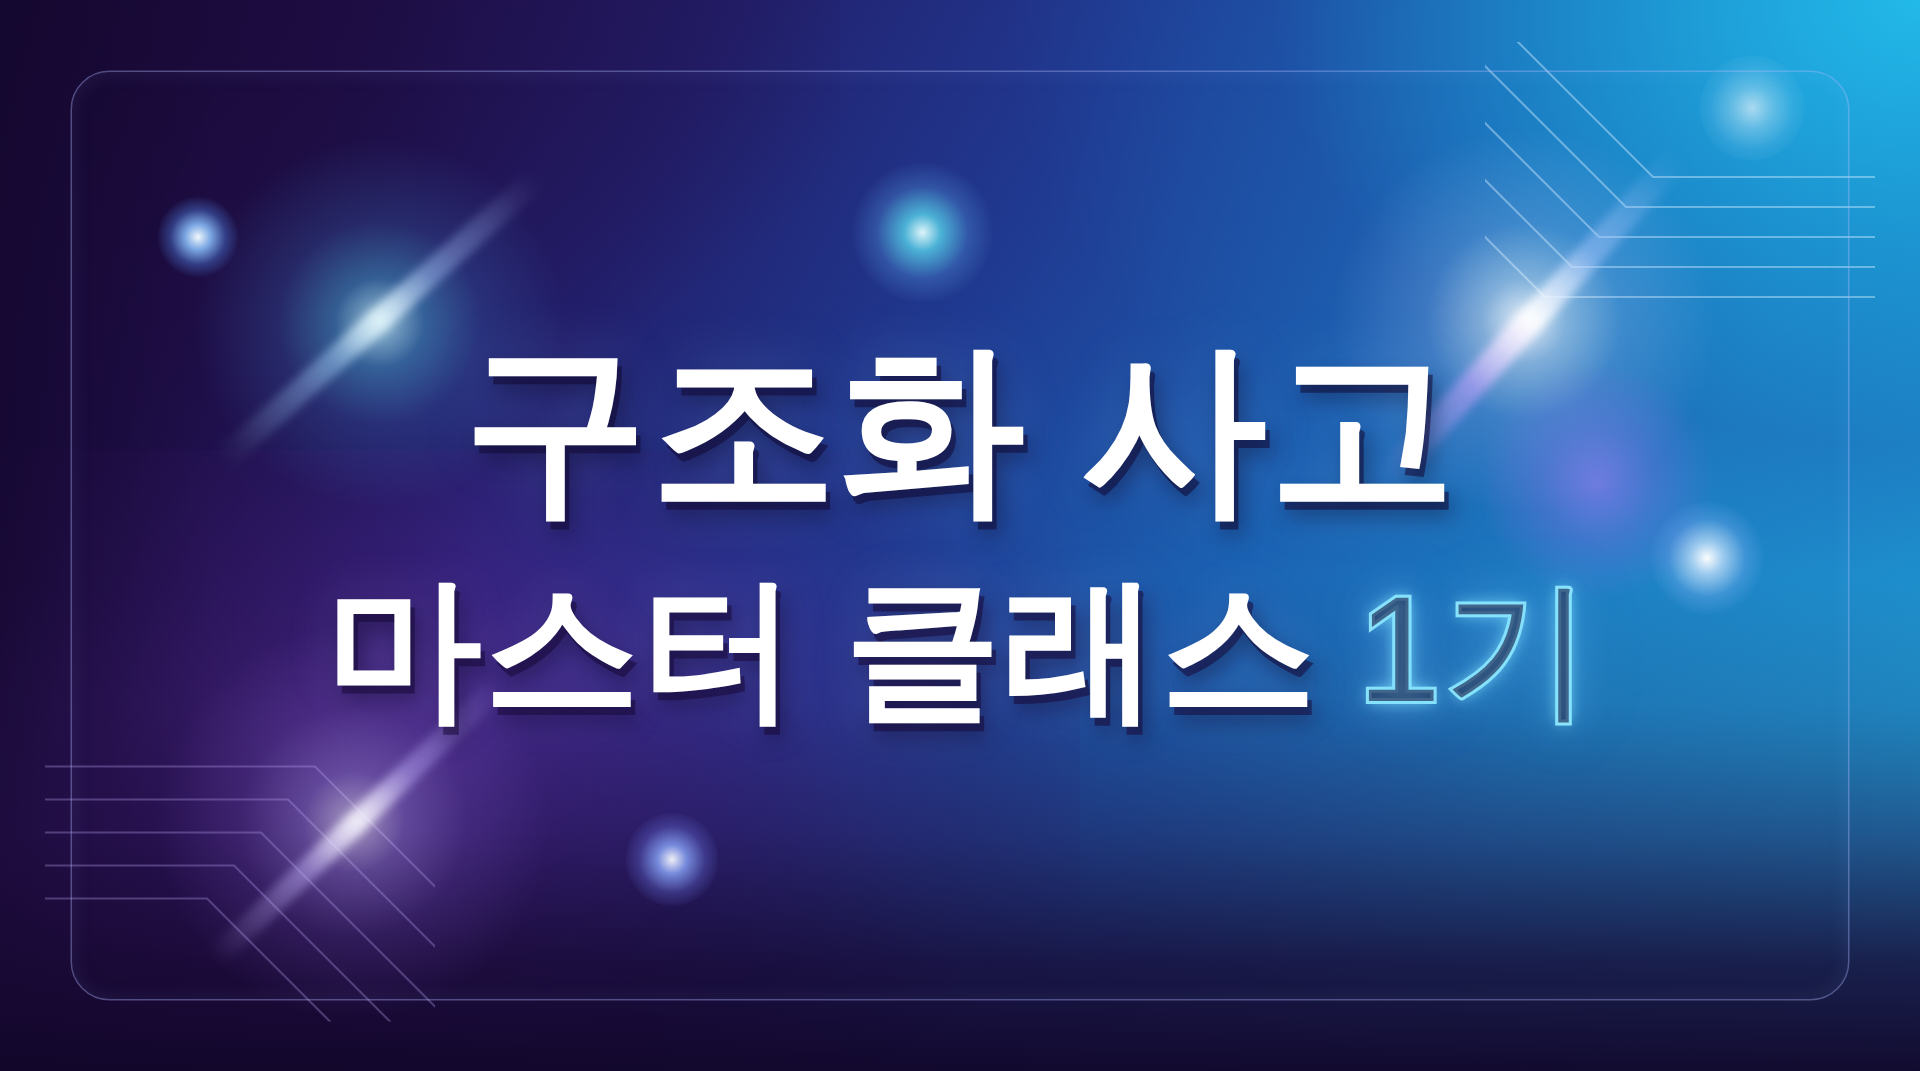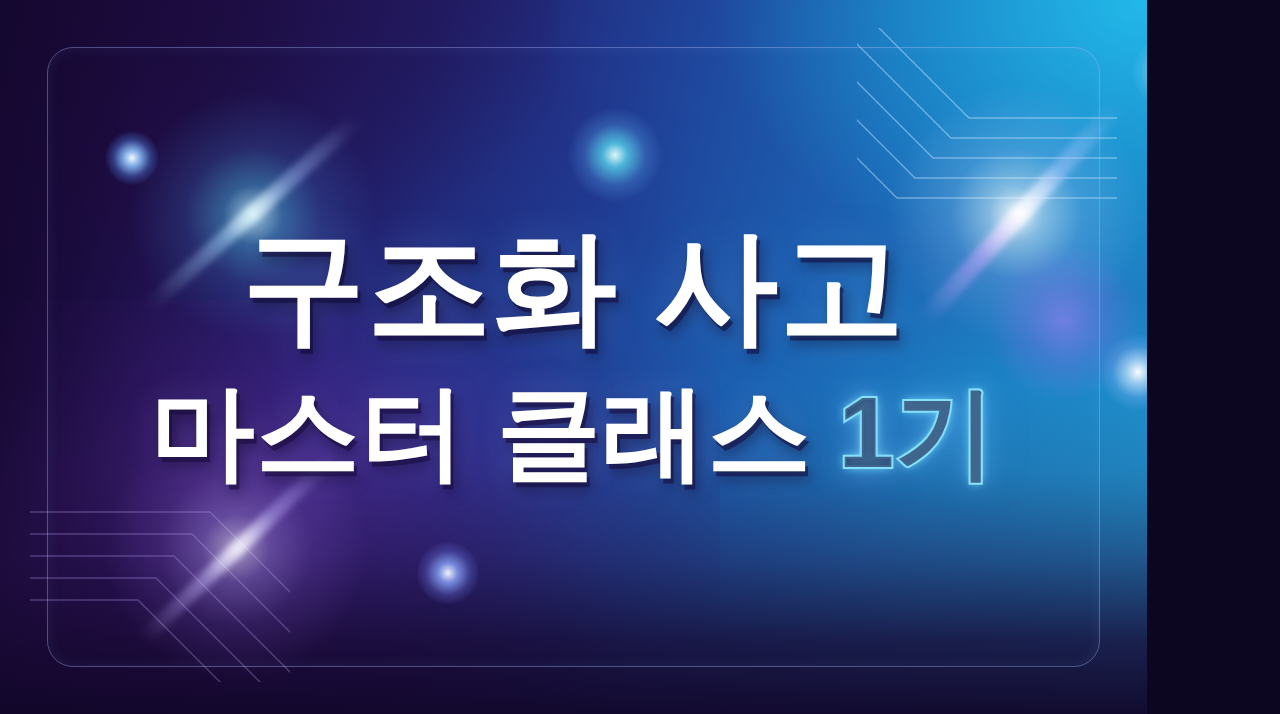--- a/index.html
+++ b/index.html
@@ -6,21 +6,21 @@
     margin: 0;
     padding: 0;
     background: #0d0620;
   }
   body {
     font-family: "Liberation Sans", sans-serif;
   }
 
   #poster {
     position: relative;
-    width: 1112px;
+    width: 1280px;
     height: 714px;
     overflow: hidden;
     
     background:
       radial-gradient(ellipse 900px 620px at 100% 0%,
           rgba(34,186,233,0.98) 0%,
           rgba(28,150,210,0.72) 26%,
           rgba(30,86,170,0.38) 48%,
           rgba(40,40,130,0.08) 68%,
           rgba(0,0,0,0) 82%),
@@ -30,21 +30,20 @@
           rgba(40,16,78,0.30) 58%,
           rgba(0,0,0,0) 78%),
       linear-gradient(118deg,
           #24105a 0%,
           #241359 14%,
           #23206e 30%,
           #1f3b92 46%,
           #1b63b4 62%,
           #1c8ccc 78%,
           #1eacdf 100%);
-    padding-left: 35px;
   }
 
   
   .vignette-bottom {
     position: absolute;
     left: 0; right: 0; bottom: 0;
     height: 330px;
     background: linear-gradient(to top,
         rgba(18,6,42,0.97) 0%,
         rgba(24,9,52,0.85) 22%,
@@ -164,21 +163,21 @@
     text-shadow:
        3px 5px 0 rgba(24,10,56,0.55),
        5px 9px 14px rgba(12,5,38,0.45),
        0 0 34px rgba(180,180,255,0.20);
     vertical-align: middle;
   }
   .batch {
     display: inline-block;
     margin-left: 26px;
     font-size: 100px;
-    font-weight: 700;
+    font-weight: 400;
     letter-spacing: 0.01em;
     vertical-align: middle;
     color: rgba(22,26,70,0.62);
     -webkit-text-stroke: 4px #8ee8fb;
     paint-order: stroke fill;
     text-shadow:
        0 0 10px rgba(130,230,255,0.95),
        0 0 24px rgba(110,200,255,0.65),
        0 0 44px rgba(120,170,255,0.40);
   }

